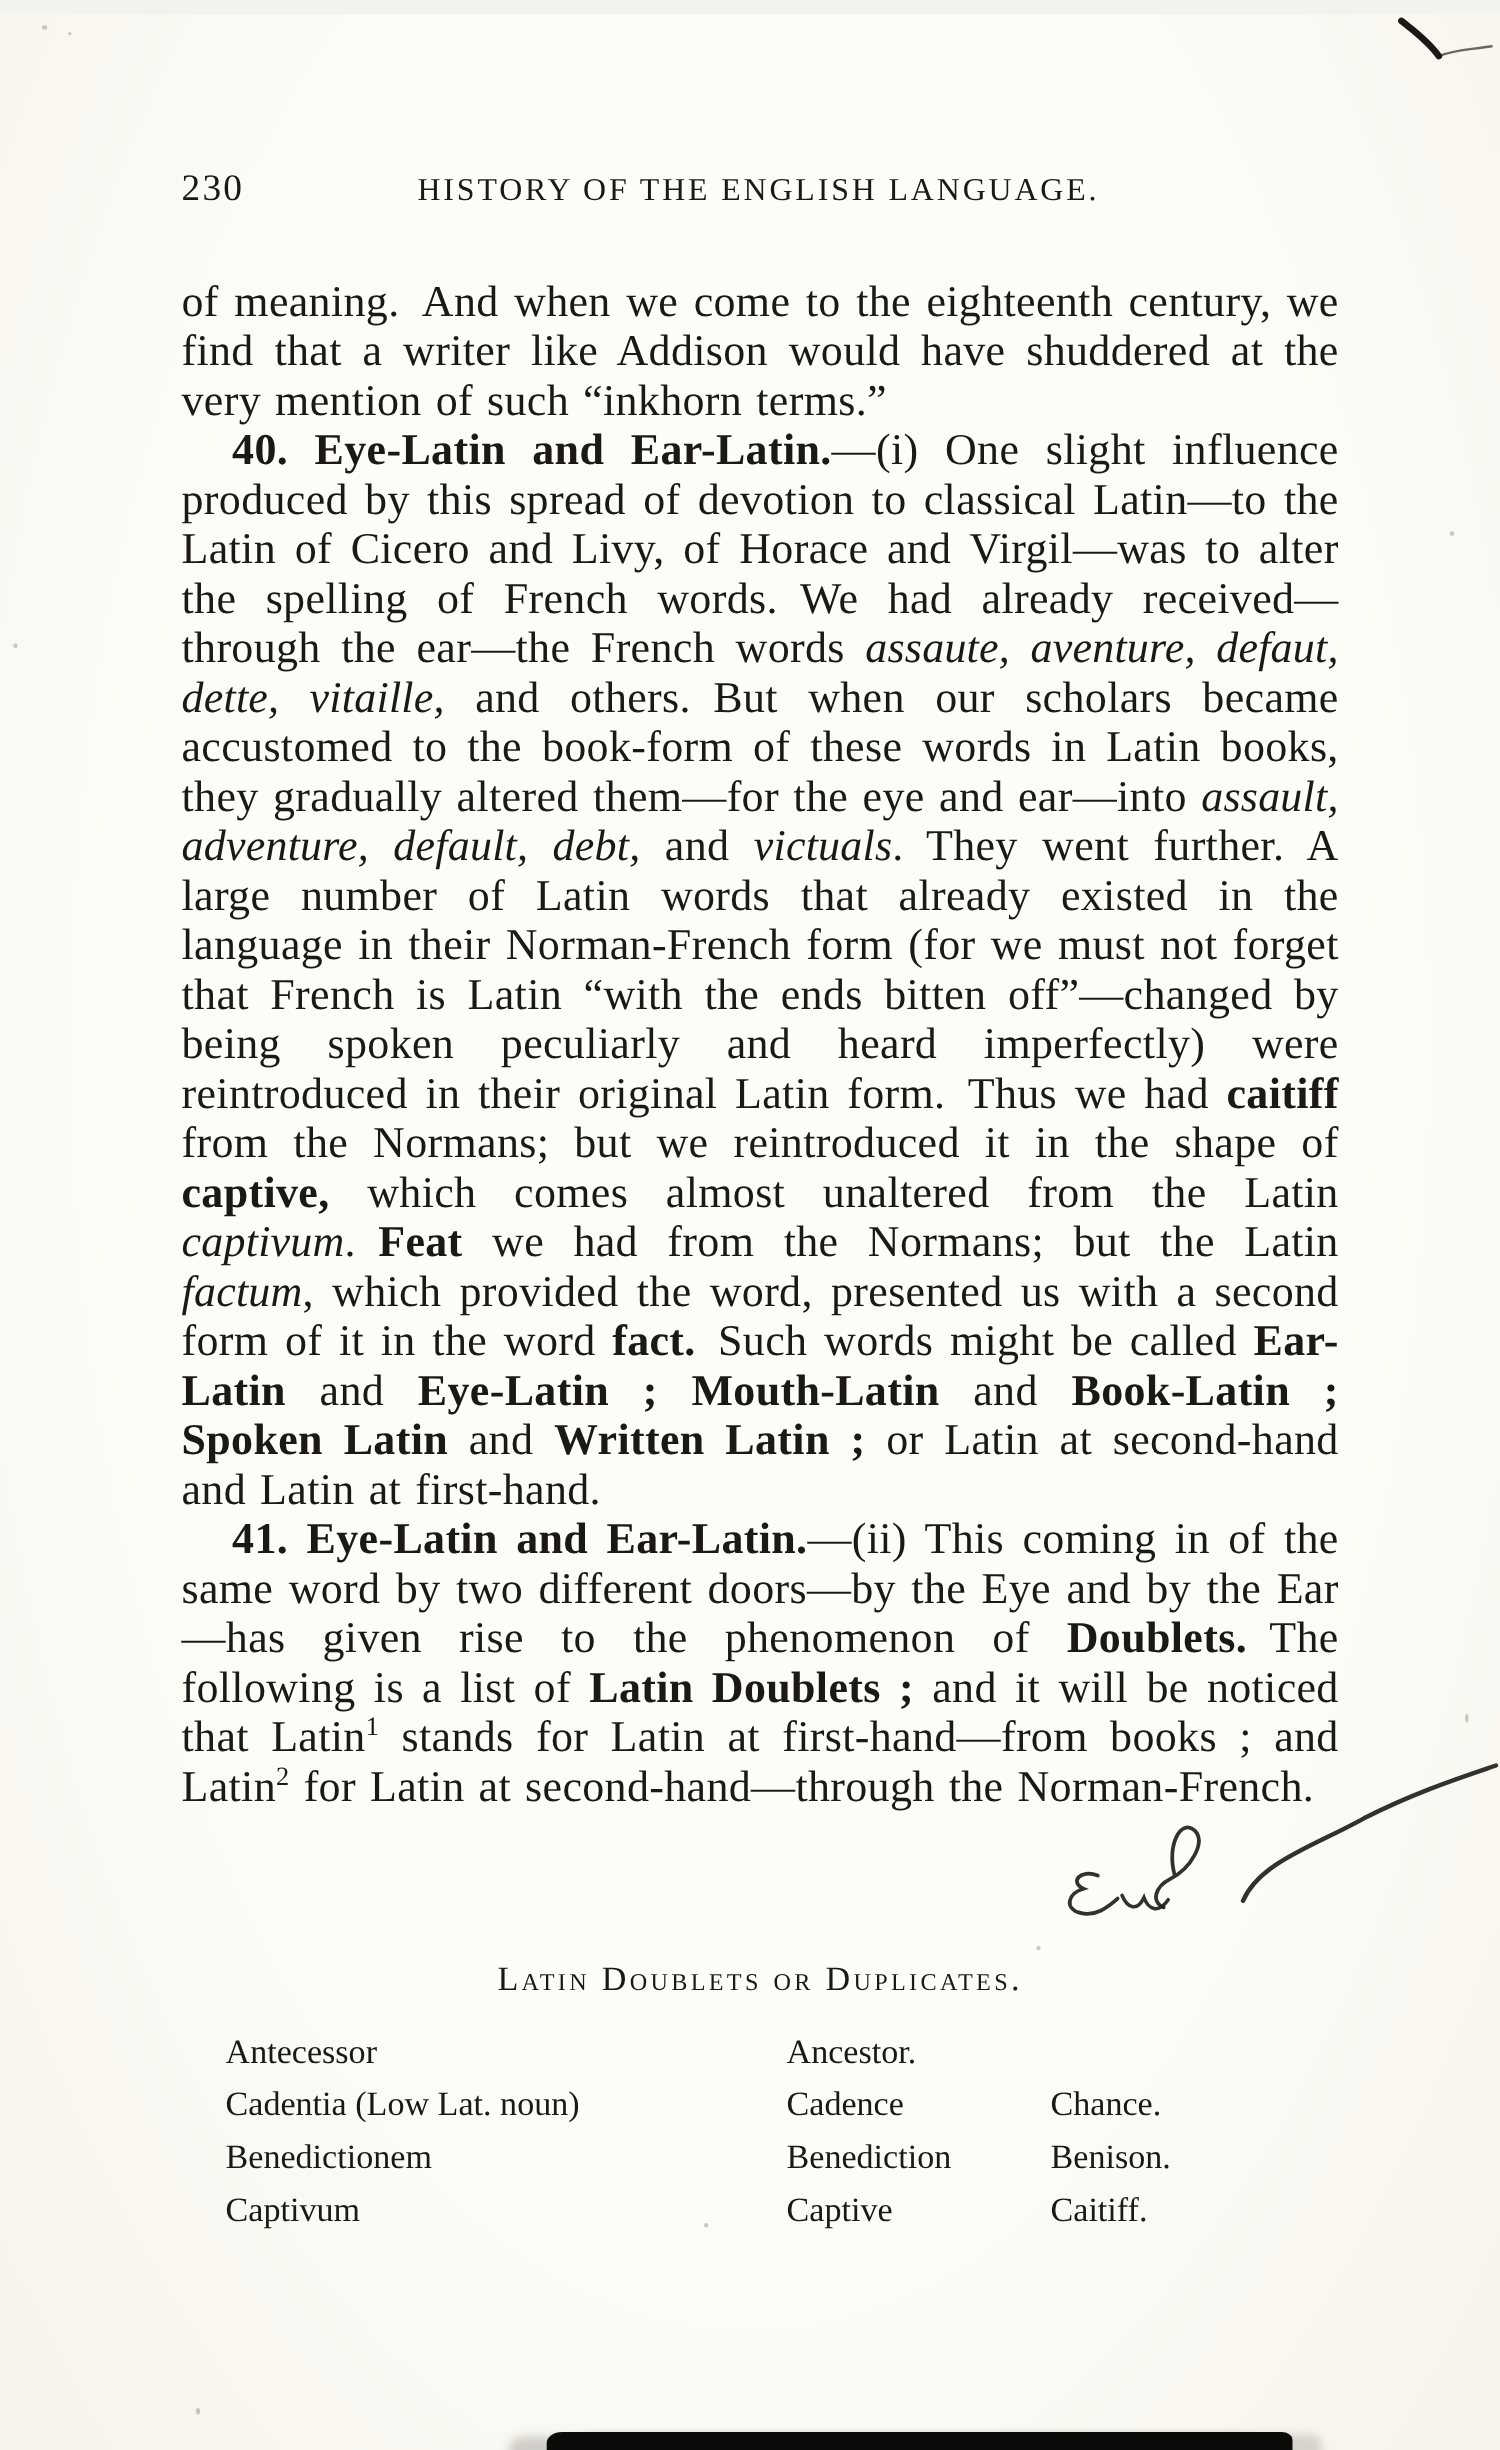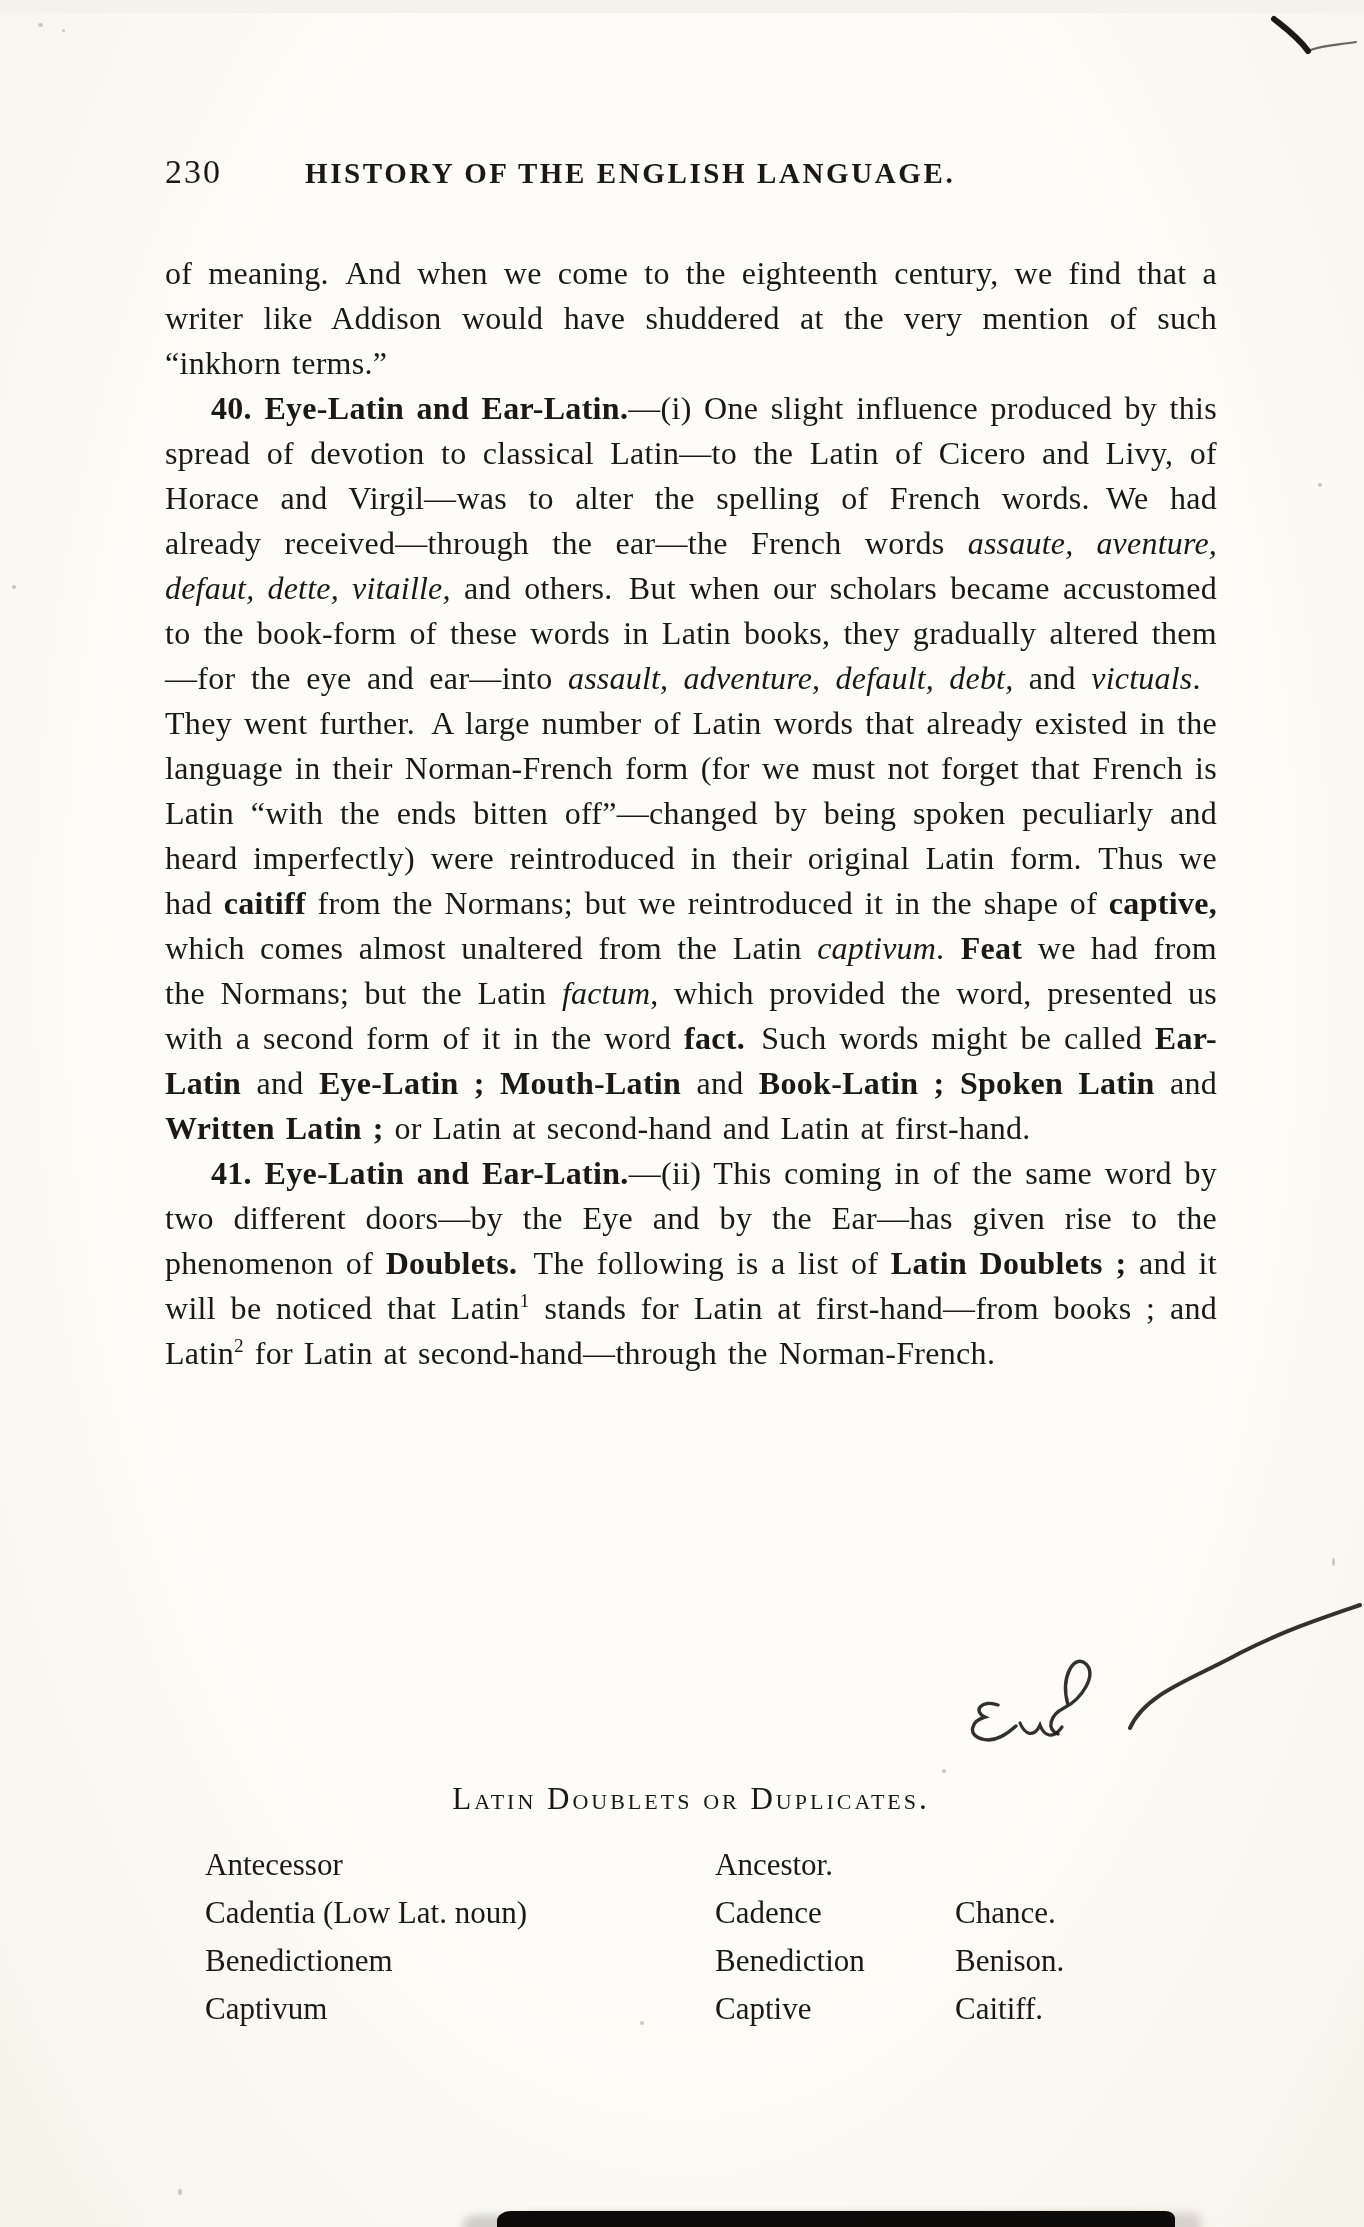--- a/index.html
+++ b/index.html
@@ -13,28 +13,28 @@
     color:#1b1815;
     overflow:hidden;
   }
   
   .running-head{
     position:absolute; top:140px; left:165px; right:150px;
     display:flex; align-items:baseline;
   }
   .page-num{ width:140px; font-size:34px; letter-spacing:2px; }
   .running-title{
-    flex:1; text-align:left; font-size:29px; letter-spacing:2.6px;
-    white-space:nowrap; font-weight:700;
+    flex:1; text-align:center; font-size:29px; letter-spacing:2.6px;
+    white-space:nowrap; font-weight:400;
   }
   .head-spacer{ width:140px; }
   
   .body-text{
     position:absolute; top:238px; left:165px; width:1052px;
-    font-size:32px; line-height:45px;
+    font-size:40px; line-height:45px;
     text-align:justify;
     letter-spacing:0.3px; word-spacing:2.5px;
   }
   .para{ text-indent:0; }
   .para.indent{ text-indent:46px; }
   .seg-b{ font-weight:bold; }
   .seg-i{ font-style:italic; letter-spacing:0.2px; }
   sup.seg-sup{ font-size:0.6em; line-height:0; vertical-align:super; }
   
   .doublets{ position:absolute; top:1768px; left:165px; width:1052px; }

